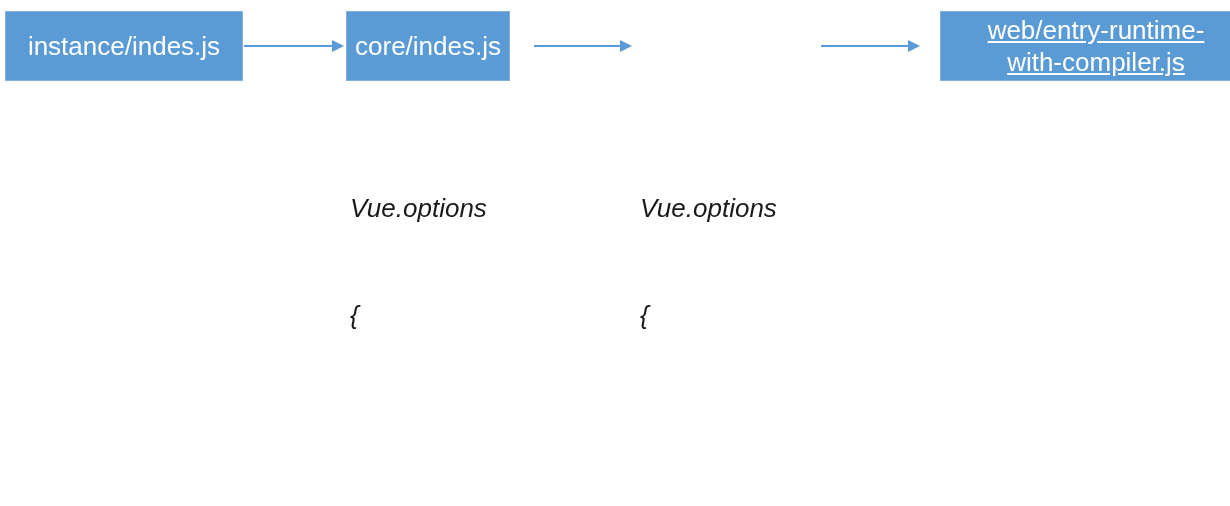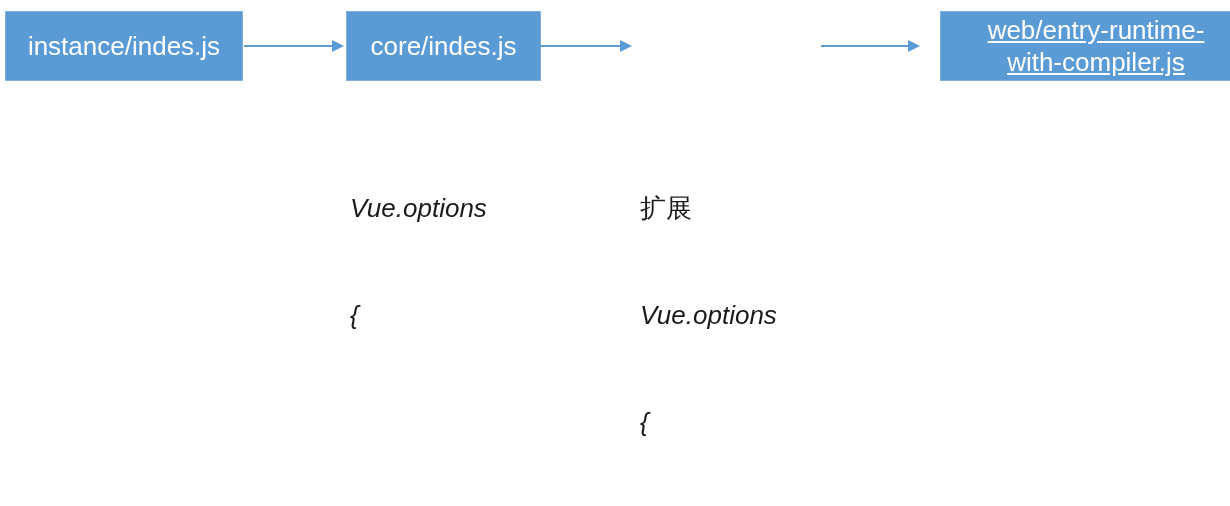--- a/index.html
+++ b/index.html
@@ -25,21 +25,21 @@
     color: #ffffff;
     font-size: 26px;
     line-height: 1.24;
     display: flex;
     align-items: center;
     justify-content: center;
     text-align: center;
     white-space: pre-line;
   }
   .node-1 { left: 5px;   width: 238px; }
-  .node-2 { left: 346px; width: 195px; }
+  .node-2 { left: 346px; width: 164px; }
   .node-3 { left: 633px; width: 187px; }
   .node-4 { left: 940px; width: 312px; text-decoration: underline; }
 
   .arrow {
     position: absolute;
     top: 40px;
     height: 12px;
   }
   .arrow .shaft {
     position: absolute;
@@ -114,21 +114,20 @@
     <div class="code-line">Vue.options</div>
     <div class="code-line">{</div>
     
     
     
     
     
   </div>
 
   <div class="annotation annotation-extend">
-    <div class="ann-title">扩展</div>
     <div class="code-line">Vue.options</div>
     <div class="code-line">{</div>
     
     
     
     
     
     
   </div>
 

